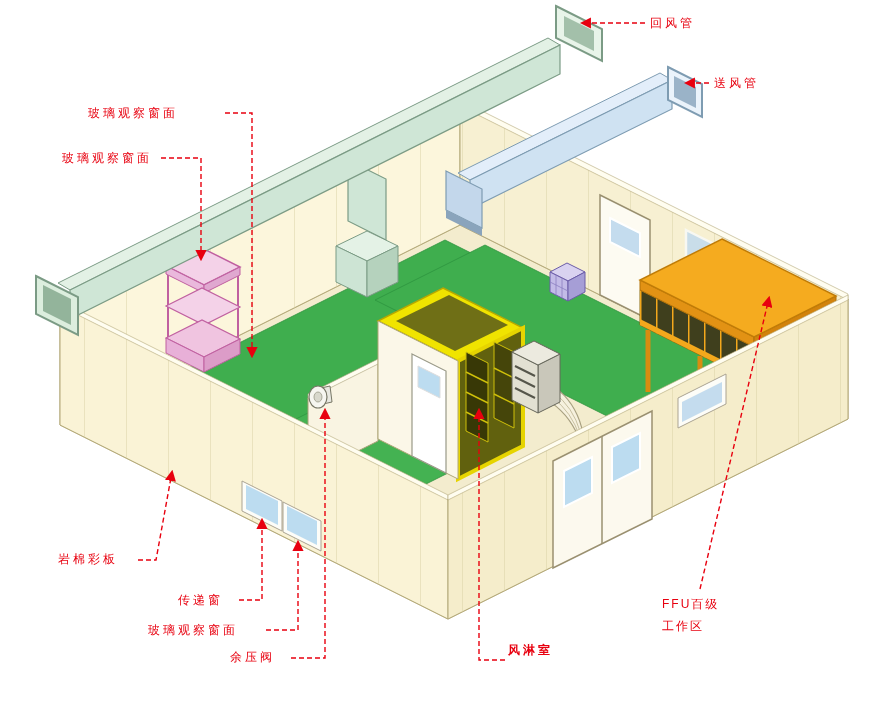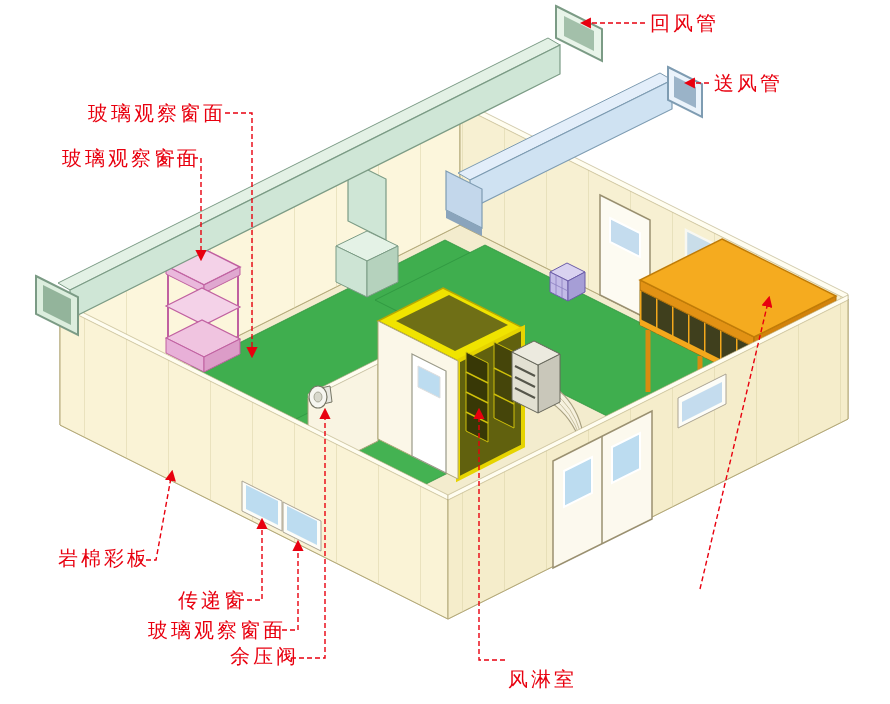--- a/index.html
+++ b/index.html
@@ -1,19 +1,19 @@
 <!DOCTYPE html>
 <html><head>
 <meta charset="utf-8">
 <style>
   html,body{margin:0;padding:0;background:#ffffff;}
   .stage{position:relative;width:890px;height:704px;background:#ffffff;
          font-family:"Liberation Sans",sans-serif;overflow:hidden;}
   .stage svg{position:absolute;left:0;top:0;}
-  .lbl{position:absolute;color:#e8000f;font-size:20px;letter-spacing:3px;
+  .lbl{position:absolute;color:#e8000f;font-size:12px;letter-spacing:3px;
        line-height:18px;white-space:nowrap;}
   .lbl.ffu{letter-spacing:2px;line-height:22px;}
 </style>
 </head>
 <body>
 
 <div class="stage">
 
 <svg width="890" height="704" viewBox="0 0 890 704">
   <defs>
@@ -187,15 +187,19 @@
 </svg>
 
 <div class="lbl" style="left:650px;top:14px;">回风管</div>
 <div class="lbl" style="left:714px;top:74px;">送风管</div>
 <div class="lbl" style="left:88px;top:104px;">玻璃观察窗面</div>
 <div class="lbl" style="left:62px;top:149px;">玻璃观察窗面</div>
 <div class="lbl" style="left:58px;top:551px;font-family:Liberation Mono, monospace;">岩棉彩板</div>
 <div class="lbl" style="left:178px;top:591px;">传递窗</div>
 <div class="lbl" style="left:148px;top:621px;text-align:center;">玻璃观察窗面</div>
 <div class="lbl" style="left:230px;top:649px;font-family:Liberation Mono, monospace;">余压阀</div>
-<div class="lbl" style="left:508px;top:670px;">风淋室</div>
-
+<div class="lbl" style="left:508px;top:641px;font-weight:bold;">风淋室</div>
+<div class="lbl ffu" style="left:662px;top:593px;">
+  <div>FFU百级</div>
+  <div>工作区</div>
 </div>
 
+</div>
+
 </body></html>

